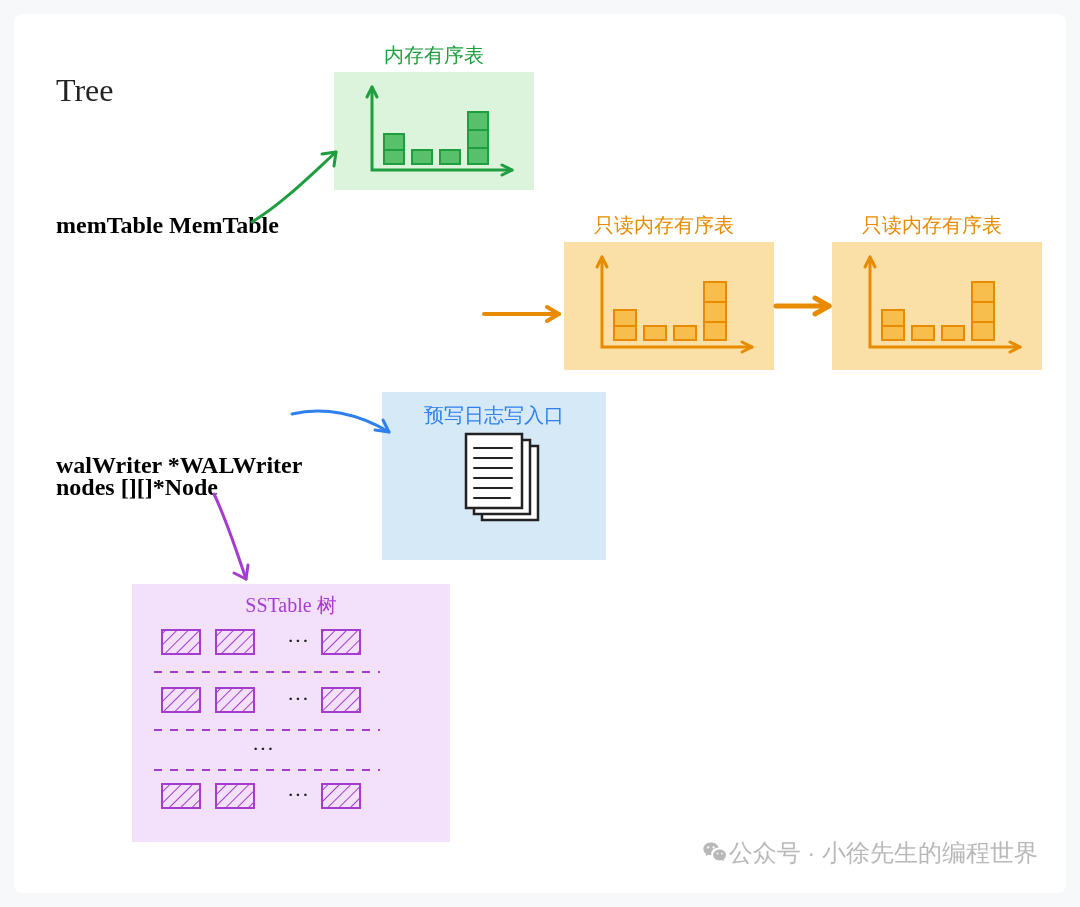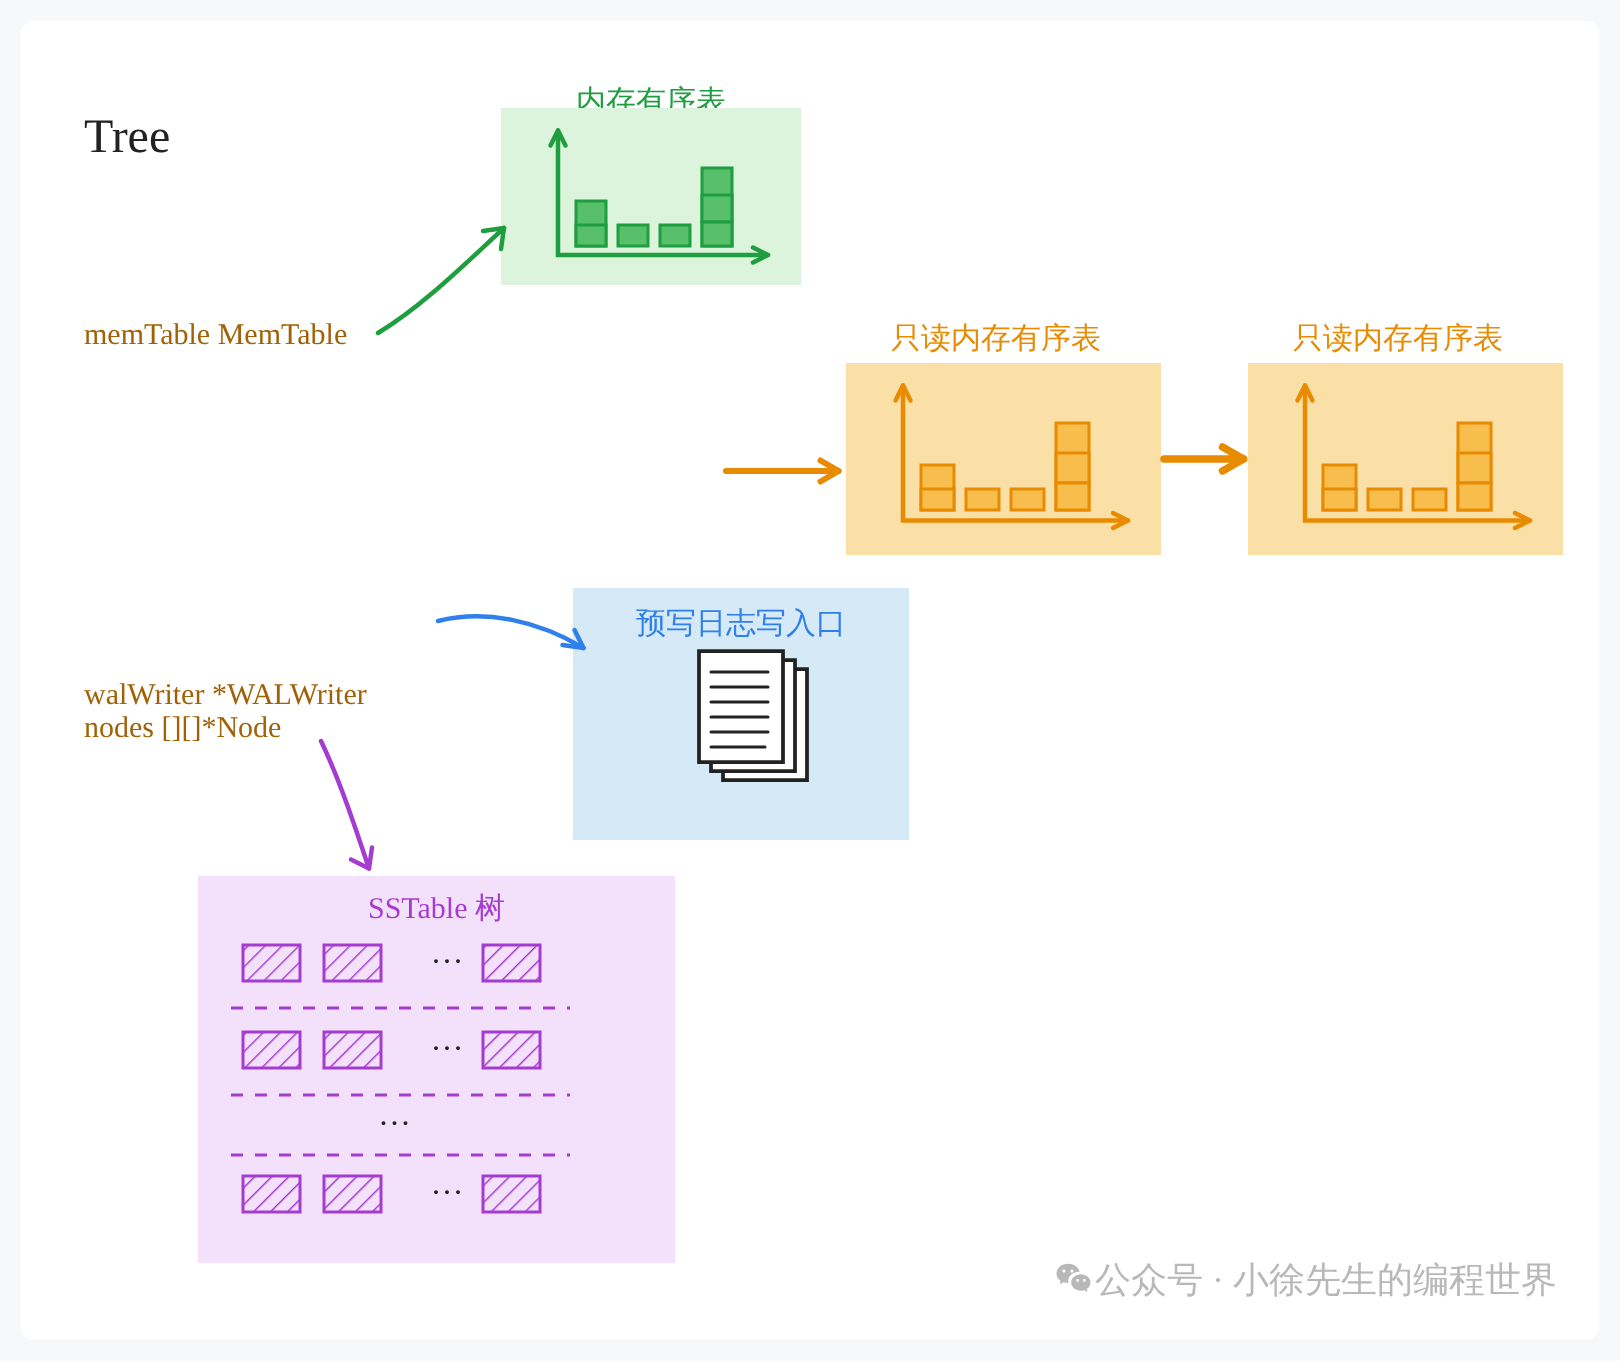--- a/index.html
+++ b/index.html
@@ -18,52 +18,53 @@
     inset: 14px;
     background: #fff;
     border-radius: 8px;
   }
   .abs { position: absolute; }
   .title {
     font-size: 32px;
     color: #222;
   }
   .field-label {
-    font-size: 20px;
-    color: #a16207;
+    font-size: 24px;
+    color: #000000;
     white-space: nowrap;
+    font-weight: bold;
   }
   .cap-green { color:#1e9e3e; font-size:20px; font-family: -apple-system, "Segoe UI", sans-serif; }
   .cap-orange { color:#e88b00; font-size:20px; font-family: Liberation Sans, sans-serif; text-align: right; }
   .cap-blue { color:#2f80ed; font-size:20px; font-family: -apple-system, "Segoe UI", sans-serif; }
   .cap-purple { color:#a63ccf; font-size:20px; }
   .box-green { background:#dcf4dc; }
   .box-orange{ background:#fadfa6; }
   .box-blue  { background:#d6e9f7; }
   .box-purple{ background:#f3e1fb; }
   .watermark {
     color:#b8b8b8;
-    font-family:Liberation Serif, serif;
+    font-family:Liberation Sans, sans-serif;
     font-size:24px;
     display:flex; align-items:center; 
   }
   .watermark svg { width:28px; height:28px; fill:#b8b8b8; }
 </style>
 </head>
 <body>
 
 <div class="canvas">
 
   <div class="abs title" style="left:42px; top:58px;">Tree</div>
 
   <div class="abs field-label" style="left:42px; top:198px;">memTable  MemTable</div>
   <div class="abs field-label" style="left:42px; top:390px;margin-top:48px;">walWriter  *WALWriter</div>
   <div class="abs field-label" style="left:42px; top:460px;">nodes  [][]*Node</div>
 
-  <div class="abs cap-green" style="left:370px; top:28px;margin-top:12px;">内存有序表</div>
+  <div class="abs cap-green" style="left:370px; top:28px;">内存有序表</div>
   <div class="abs box-green" style="left:320px; top:58px; width:200px; height:118px;">
     <svg viewBox="0 0 200 118" width="200" height="118">
       <g stroke="#1e9e3e" stroke-width="3" fill="none" stroke-linecap="round">
         <path d="M38 15 L38 98 L178 98"></path>
         <path d="M38 15 l-5 10 M38 15 l5 10"></path>
         <path d="M178 98 l-10 -5 M178 98 l-10 5"></path>
       </g>
       <g fill="#58c06a" stroke="#1e9e3e" stroke-width="2">
         <rect x="50" y="62" width="20" height="30"></rect>
         <rect x="50" y="78" width="20" height="14"></rect>

